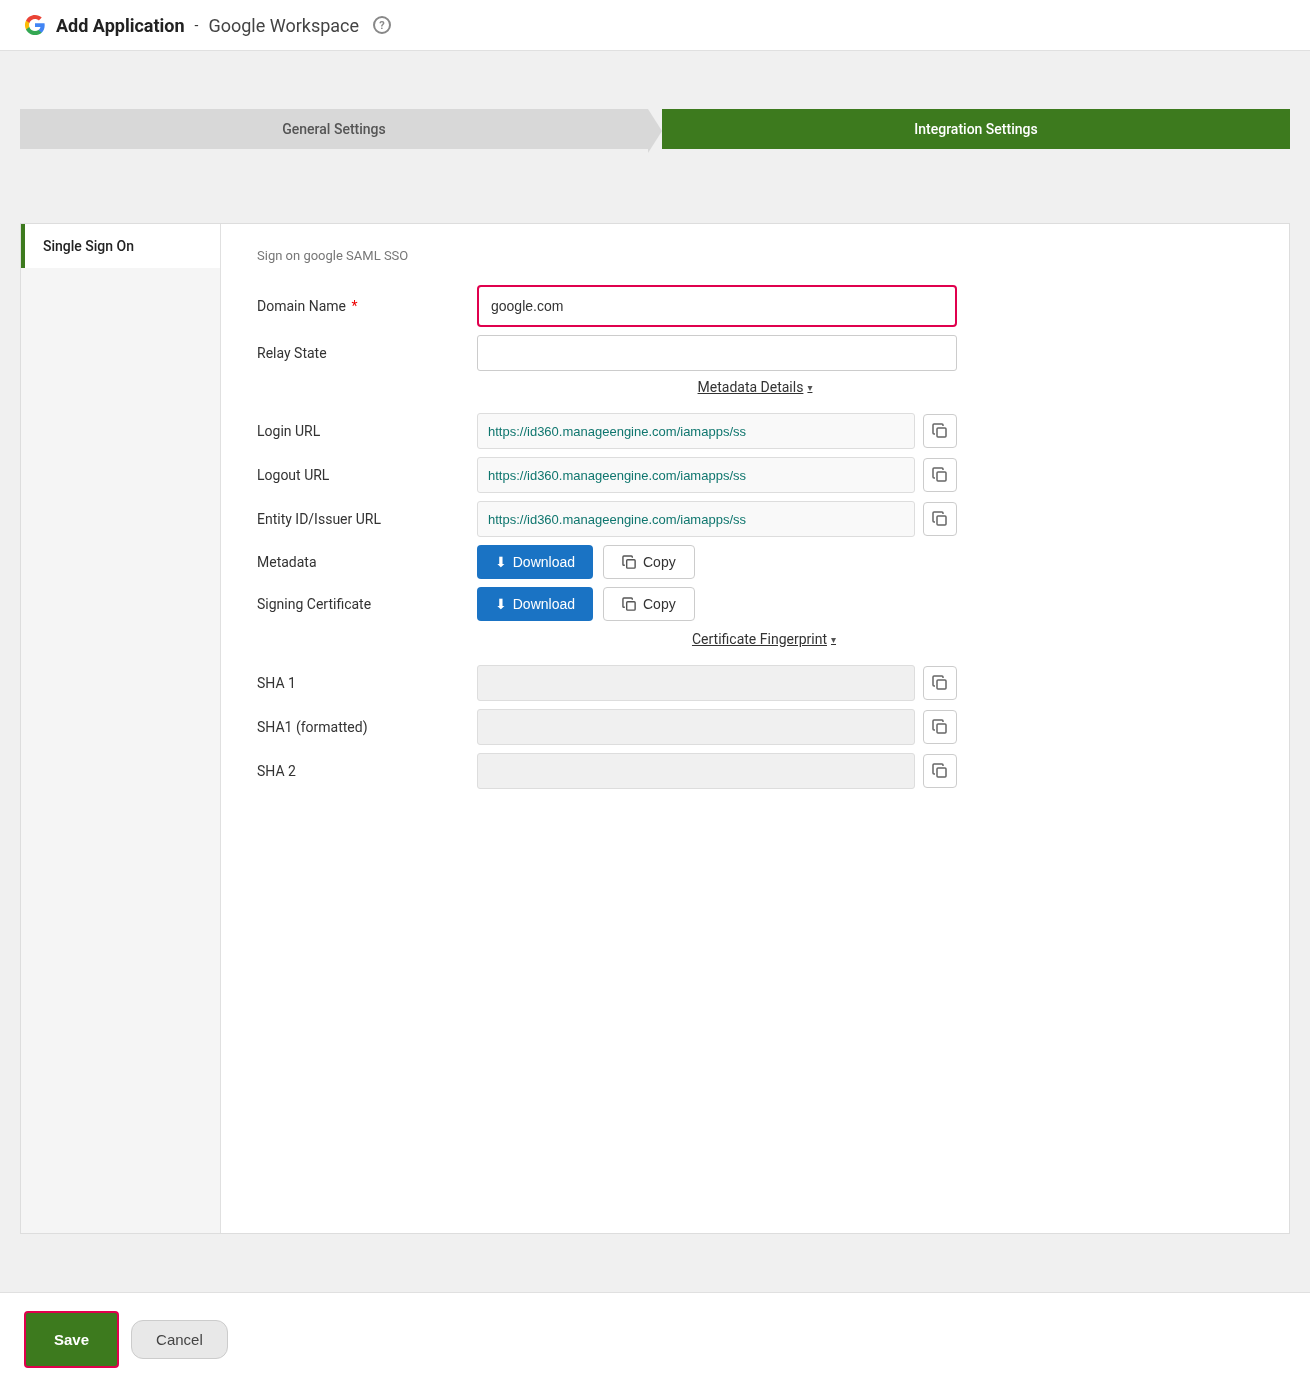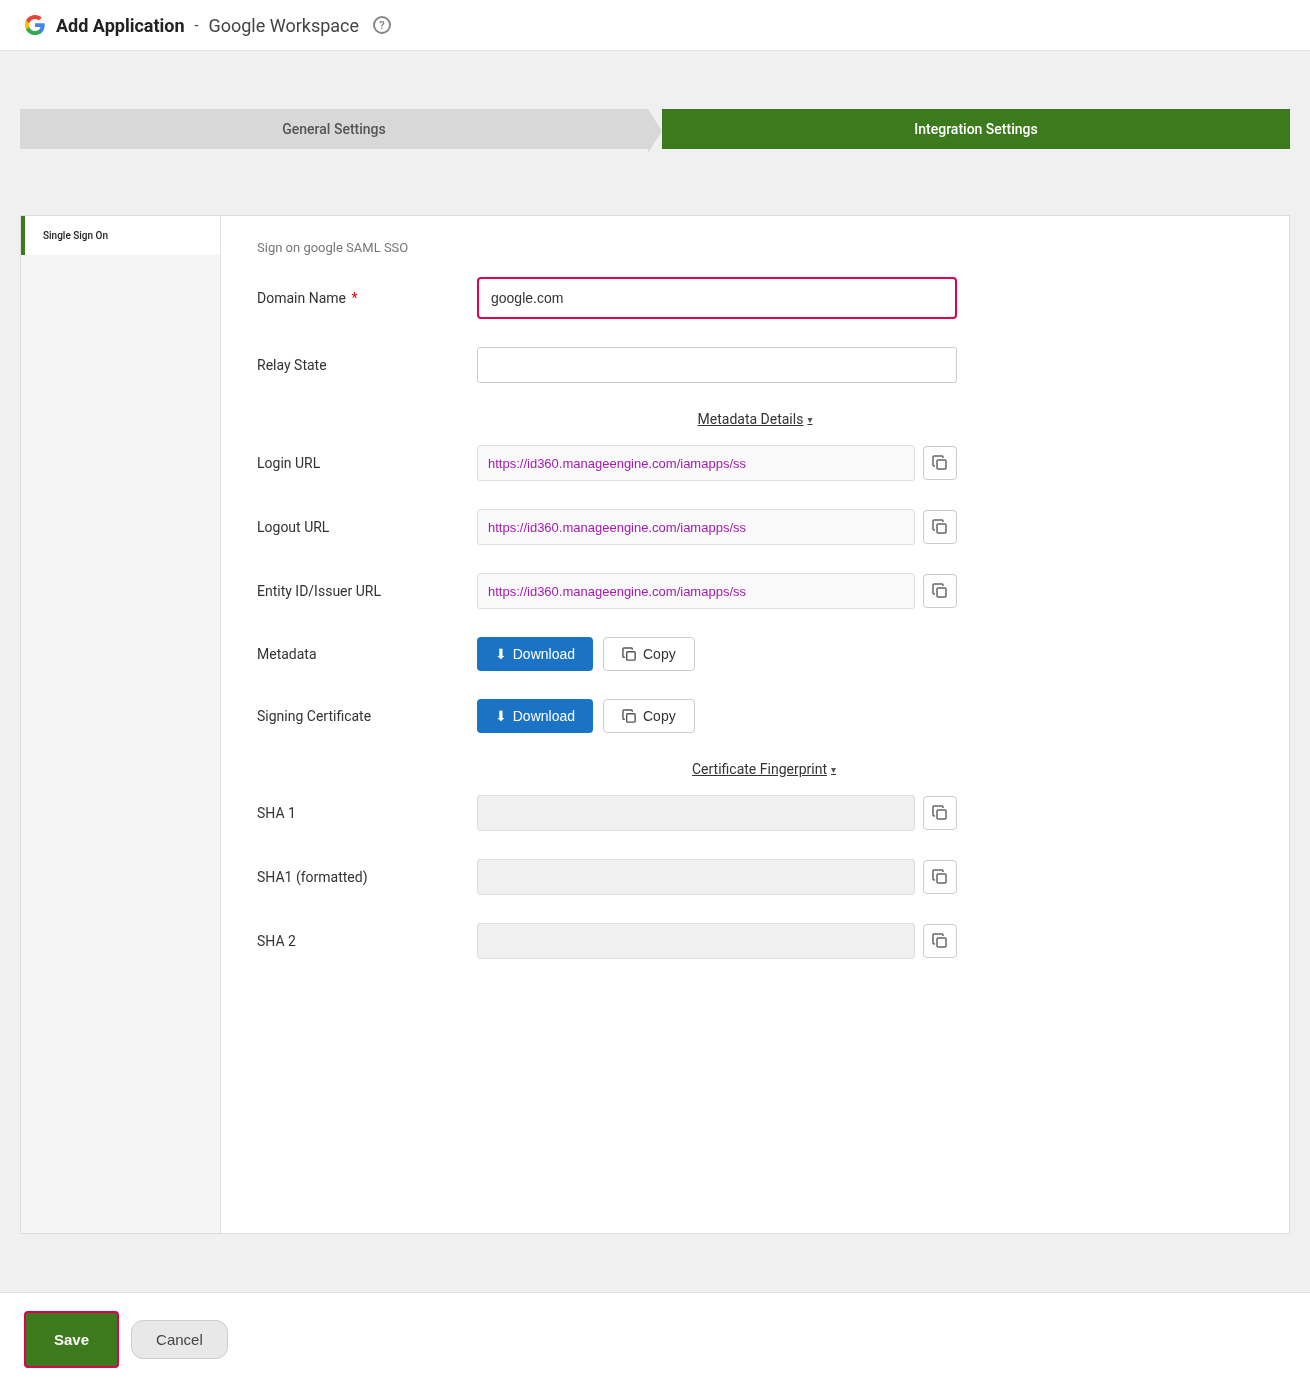--- a/index.html
+++ b/index.html
@@ -55,21 +55,21 @@
       color: #888;
       font-size: 11px;
       font-weight: 700;
       cursor: pointer;
       margin-left: 4px;
     }
 
     
     .steps-bar {
       display: flex;
-      margin: 18px 20px 8px 20px;
+      margin: 18px 20px 16px 20px;
     }
     .step {
       flex: 1;
       padding: 12px 20px;
       text-align: center;
       font-size: 14px;
       font-weight: 500;
       position: relative;
     }
     .step-inactive {
@@ -104,21 +104,21 @@
 
     
     .sidebar {
       width: 200px;
       border-right: 1px solid #e0e0e0;
       background: #f5f5f5;
       flex-shrink: 0;
     }
     .sidebar-item {
       padding: 14px 18px;
-      font-size: 10px;
+      font-size: 14px;
       color: #333;
       cursor: pointer;
       border-left: 4px solid transparent;
       display: flex;
       align-items: center;
     }
     .sidebar-item-active {
       border-left: 4px solid #3d7a1e;
       background: #fff;
       font-weight: 500;
@@ -133,21 +133,21 @@
     .section-label {
       font-size: 13px;
       color: #777;
       margin-bottom: 22px;
     }
 
     
     .form-row {
       display: flex;
       align-items: center;
-      margin-bottom: 28px;
+      margin-bottom: 8px;
     }
     .form-label {
       width: 220px;
       font-size: 14px;
       color: #333;
       flex-shrink: 0;
     }
     .required-star {
       color: #e00;
       margin-left: 2px;
@@ -189,21 +189,21 @@
       align-items: center;
       gap: 8px;
     }
     .url-input {
       flex: 1;
       height: 36px;
       border: 1px solid #ddd;
       border-radius: 3px;
       padding: 0 10px;
       font-size: 13px;
-      color: #a21caf;
+      color: #0f766e;
       background: #f9f9f9;
       overflow: hidden;
       text-overflow: ellipsis;
       white-space: nowrap;
     }
     .copy-icon-btn {
       width: 34px;
       height: 34px;
       border: 1px solid #ccc;
       border-radius: 4px;

